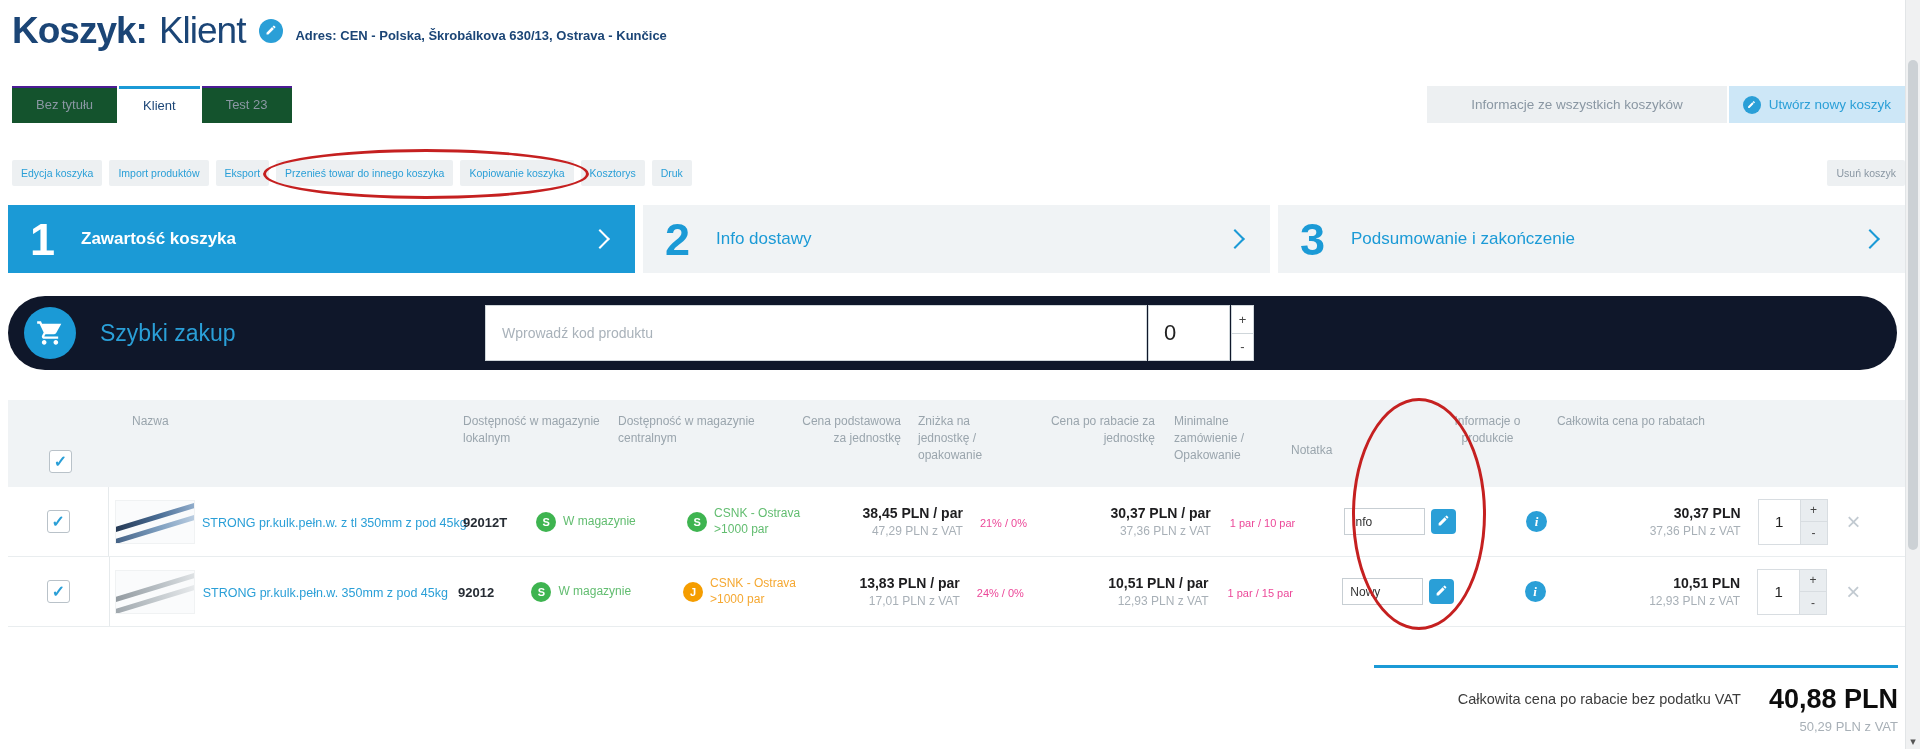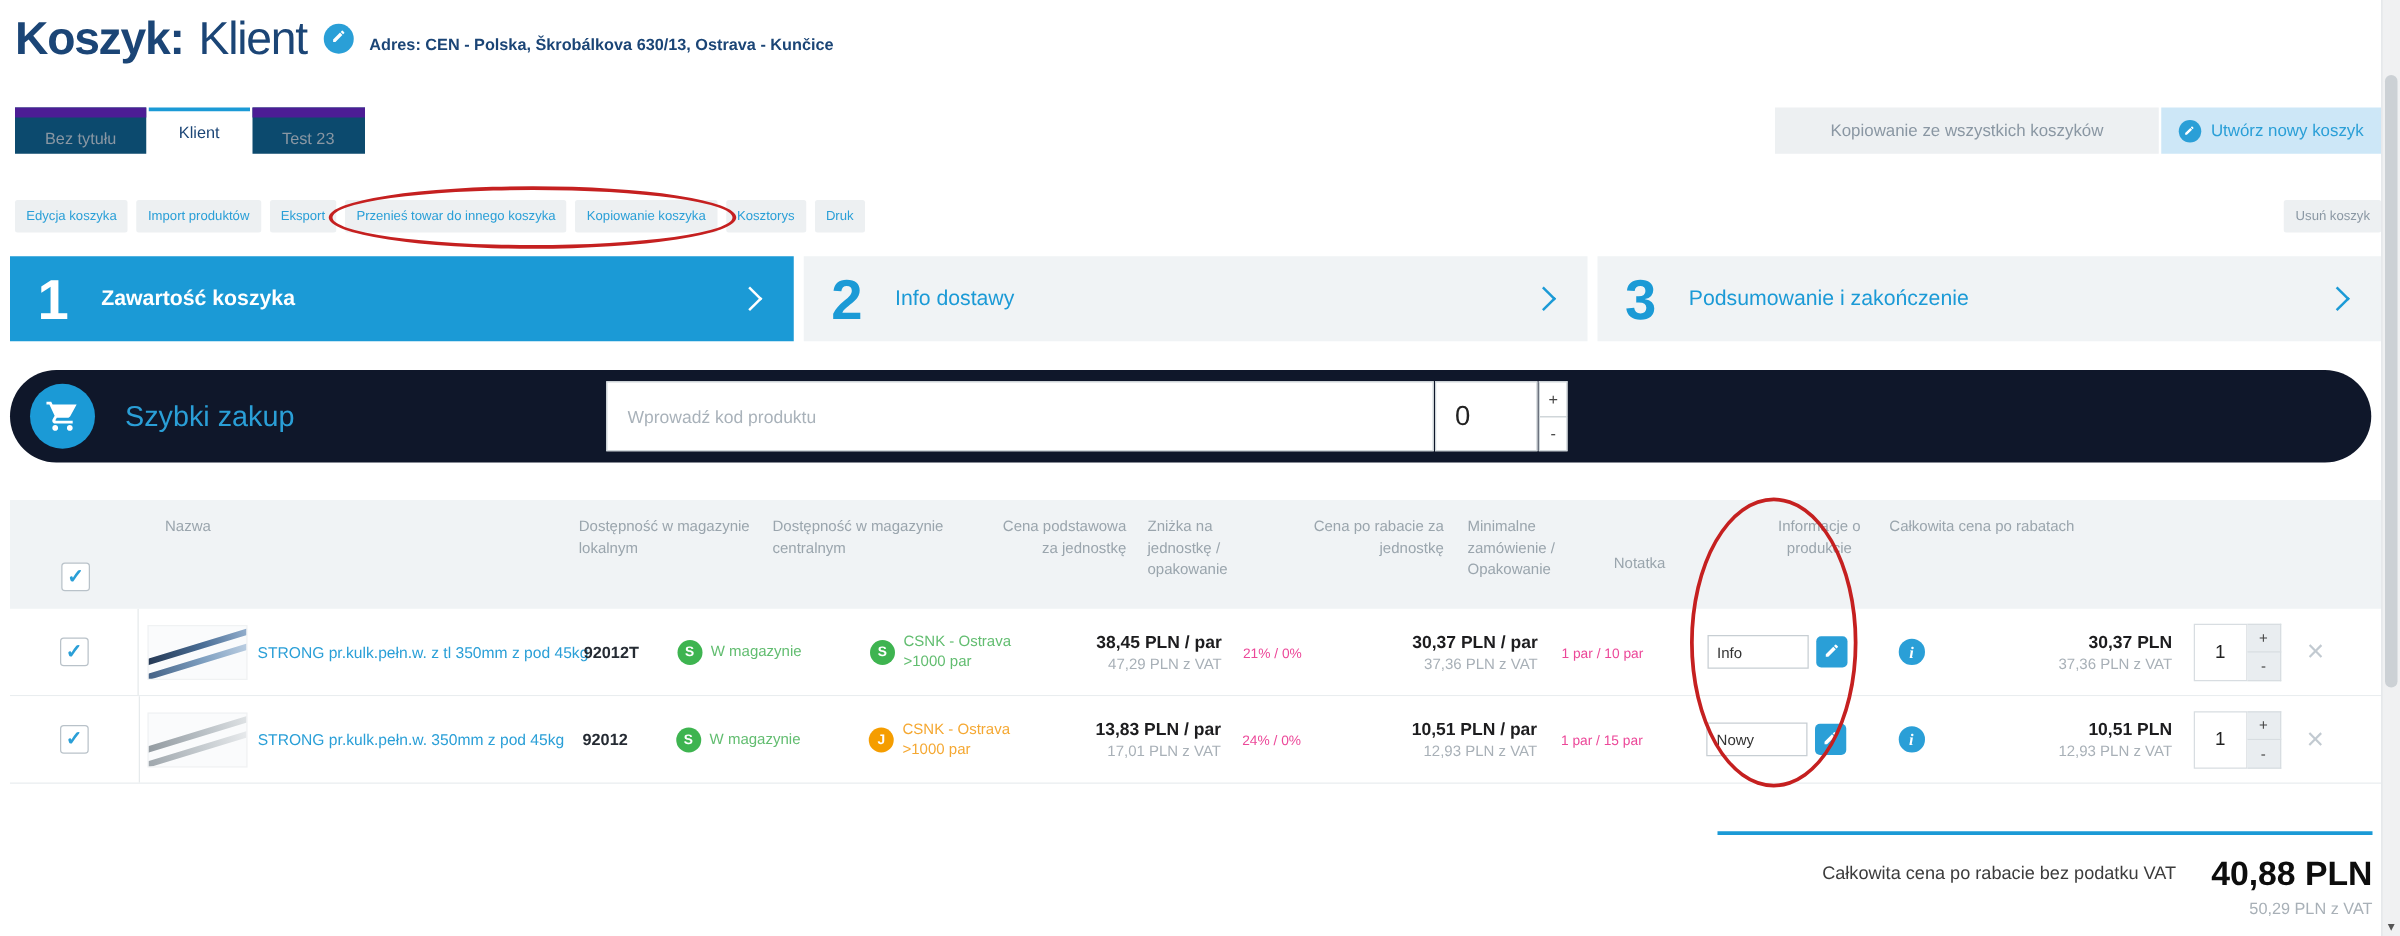--- a/index.html
+++ b/index.html
@@ -15,22 +15,22 @@
   
   .header { position:absolute; top:10px; left:12px; display:flex; align-items:center; }
   .page-title { font-size:37px; font-weight:bold; color:#1b4576; letter-spacing:-1px; }
   .cart-name  { font-size:37px; font-weight:400; color:#1b4576; margin-left:12px; letter-spacing:-1px; }
   .edit-circle { width:24px; height:24px; border-radius:50%; background:#2a9fd7; margin-left:14px;
                  display:flex; align-items:center; justify-content:center; cursor:pointer; }
   .address { margin-left:12px; font-size:13px; font-weight:bold; color:#1b4576; padding-top:9px; }
 
   
   .tabs-row { position:absolute; top:86px; left:12px; right:15px; height:37px; display:flex; gap:2px; }
-  .tab { height:37px; line-height:33px; padding:0 24px; background:#0c4a6e; color:#8a97a3;
-         font-size:13px; border-top:8px solid #4c1d95; cursor:pointer; white-space:nowrap; }
+  .tab { height:37px; line-height:33px; padding:0 24px; background:#14532d; color:#8a97a3;
+         font-size:13px; border-top:2px solid #4c1d95; cursor:pointer; white-space:nowrap; }
   .tab.active { background:#fff; color:#1b4576; border-top:3px solid #1b9ad6; }
   .tabs-right { margin-left:auto; display:flex; gap:2px; }
   .btn-all-carts { height:37px; padding:0 44px; background:#edf0f2; border:none; color:#8a97a3;
                    font-size:13.5px; cursor:pointer; }
   .btn-new-cart { height:37px; padding:0 14px; background:#cde7f7; border:none; color:#2a9fd7;
                   font-size:13.5px; display:flex; align-items:center; gap:8px; cursor:pointer; }
   .pencil-circle-sm { width:18px; height:18px; border-radius:50%; background:#2a9fd7;
                       display:flex; align-items:center; justify-content:center; flex:0 0 auto; }
 
   
@@ -87,28 +87,28 @@
   .c-img    { width:93px; display:flex; align-items:center; justify-content:center; }
   .c-name   { width:258px; padding-left:2px; }
   .c-kod    { width:80px;  padding-left:5px; }
   .c-local  { width:155px; }
   .c-central{ width:175px; }
   .c-base   { width:120px; text-align:right; padding-right:12px; }
   .c-disc   { width:95px;  padding-left:5px; }
   .c-rabat  { width:155px; text-align:right; padding-right:8px; }
   .c-min    { width:115px; padding-left:11px; }
   .c-note   { width:140px; padding-left:13px; display:flex; align-items:center; }
-  .c-info   { width:75px;  text-align:center; display:flex; justify-content:center; }
+  .c-info   { width:75px;  text-align:center; display:flex; justify-content:center;margin-left:32px; }
   .c-total  { width:180px; text-align:right; padding-right:8px; }
   .c-qty    { width:90px;  padding-left:9px; display:flex; align-items:center; }
   .c-remove { width:70px;  padding-left:10px; }
   .th.h-nazwa { width:351px; padding-left:20px; }
   .th.c-base, .th.c-rabat { text-align:right; }
   .th.c-info { display:block; text-align:center; }
-  .th.c-total { text-align:center; padding-left:5px; padding-right:0; }
+  .th.c-total { text-align:right; padding-left:5px; padding-right:0; }
   .th-filler { width:152px; }
 
   .checkbox { width:23px; height:23px; background:#fff; border:1px solid #b9c2c9; border-radius:3px;
               color:#2a9fd7; font-size:16px; font-weight:bold; line-height:21px; text-align:center;
               cursor:pointer; }
   .select-all { position:absolute; left:41px; top:50px; }
 
   .thumb { width:80px; height:44px; background:#fafbfc; border:1px solid #f0f2f3; position:relative; overflow:hidden; }
   .thumb .bar { position:absolute; left:-10%; width:120%; height:5px; transform:rotate(-17deg); border-radius:2px; }
   .thumb-blue .bar.b1 { top:14px; background:linear-gradient(90deg,#20324c,#4a6e96 55%,#9db7d4); }
@@ -184,21 +184,21 @@
     </span>
   </span>
   <span class="address">Adres: CEN - Polska, Škrobálkova 630/13, Ostrava - Kunčice</span>
 </div>
 
 <div class="tabs-row">
   <div class="tab">Bez tytułu</div>
   <div class="tab active">Klient</div>
   <div class="tab">Test 23</div>
   <div class="tabs-right">
-    <button class="btn-all-carts">Kopiowanie ze wszystkich koszyków</button>
+    <button class="btn-all-carts">Informacje ze wszystkich koszyków</button>
     <button class="btn-new-cart">
       <span class="pencil-circle-sm">
         <svg width="9" height="9" viewBox="0 0 24 24" fill="#fff">
             <path d="M3 17.25V21h3.75L17.81 9.94l-3.75-3.75L3 17.25zM20.71 7.04a1 1 0 0 0 0-1.41l-2.34-2.34a1 1 0 0 0-1.41 0l-1.83 1.83 3.75 3.75 1.83-1.83z"></path>
           </svg>
       </span>
       <span>Utwórz nowy koszyk</span>
     </button>
   </div>
 </div>

